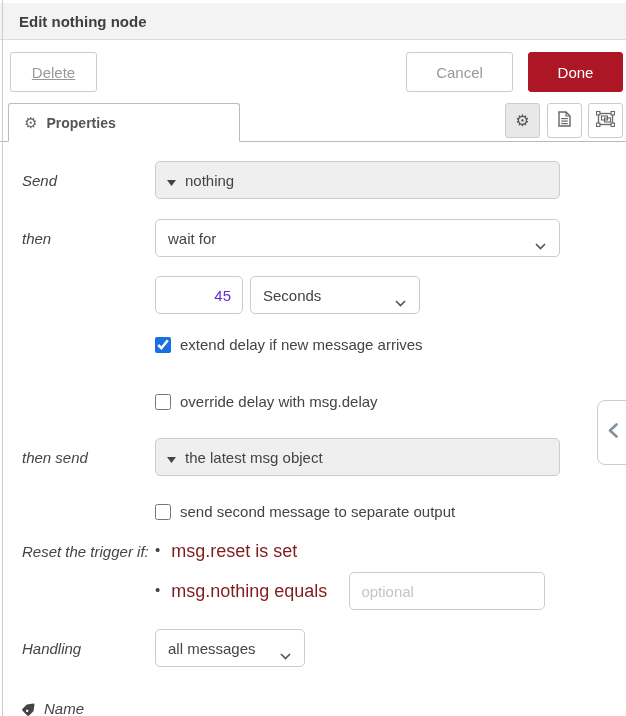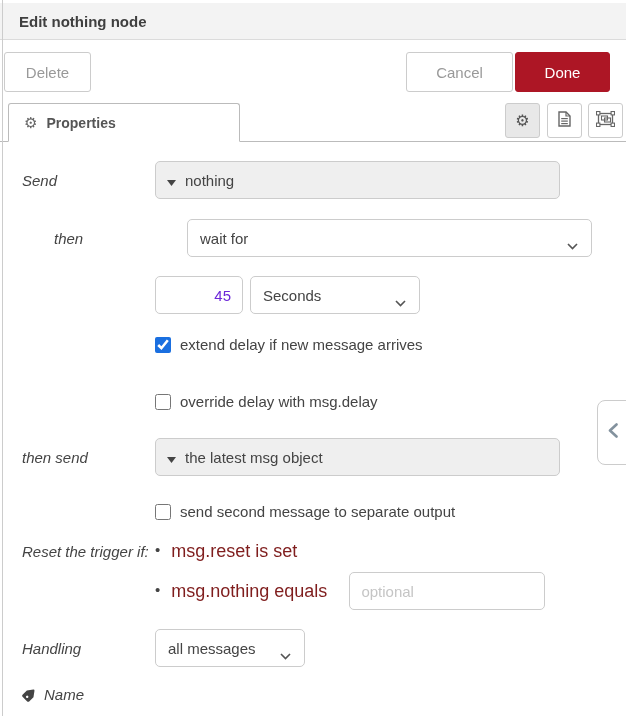--- a/index.html
+++ b/index.html
@@ -44,24 +44,24 @@
     height: 40px;
     padding: 0 20px;
     font-family: "Liberation Sans", sans-serif;
     font-size: 15px;
     background: #fff;
     border: 1px solid #ccc;
     border-radius: 3px;
     color: #999;
     cursor: pointer;
   }
-  .btn-delete { left: 4px; width: 87px; }
+  .btn-delete { left: 10px; width: 87px; text-decoration: underline; }
   .btn-cancel { right: 113px; width: 107px; }
   .btn-done {
-    right: 16px; width: 95px;
+    right: 3px; width: 95px;
     background: #AD1625; border-color: #AD1625; color: #fff;
   }
 
   
   .tabbar {
     position: relative;
     height: 43px;
     border-bottom: 1px solid #bbb;
     background: #fff;
   }
@@ -145,30 +145,30 @@
   .reset-row { display: flex; align-items: flex-start; }
   .bullet-line { display: flex; align-items: flex-start; font-size: 18px; color: #7f1d1d; }
   .bullet-line::before { content: "•"; margin-right: 11px; font-size: 15px; color: #444; }
   .opt-input { width: 196px; margin-left: 22px; }
 
   .name-label { display: flex; align-items: center; gap: 7px; }
   .name-input { width: 403px; }
 
   
   .row-send      { margin-top: 19px; }
-  .row-then      { margin-top: 20px; margin-left: 32px; }
+  .row-then      { margin-top: 20px; }
   .row-duration  { margin-top: 19px; }
   .row-cb1       { margin-top: 22px; }
   .row-cb2       { margin-top: 40px; }
   .row-thensend  { margin-top: 28px; }
   .row-cb3       { margin-top: 27px; }
   .row-reset     { margin-top: 21px; }
   .reset-line2   { margin-top: 10px; display: flex; align-items: center; }
   .row-handling  { margin-top: 19px; }
-  .row-name      { margin-top: 19px; }
+  .row-name      { margin-top: 33px; }
 
   
   .collapse-btn {
     position: absolute;
     right: -12px; top: 400px;
     width: 41px; height: 65px;
     background: #fff;
     border: 1px solid #ccc;
     border-radius: 8px;
     display: flex; align-items: center;

